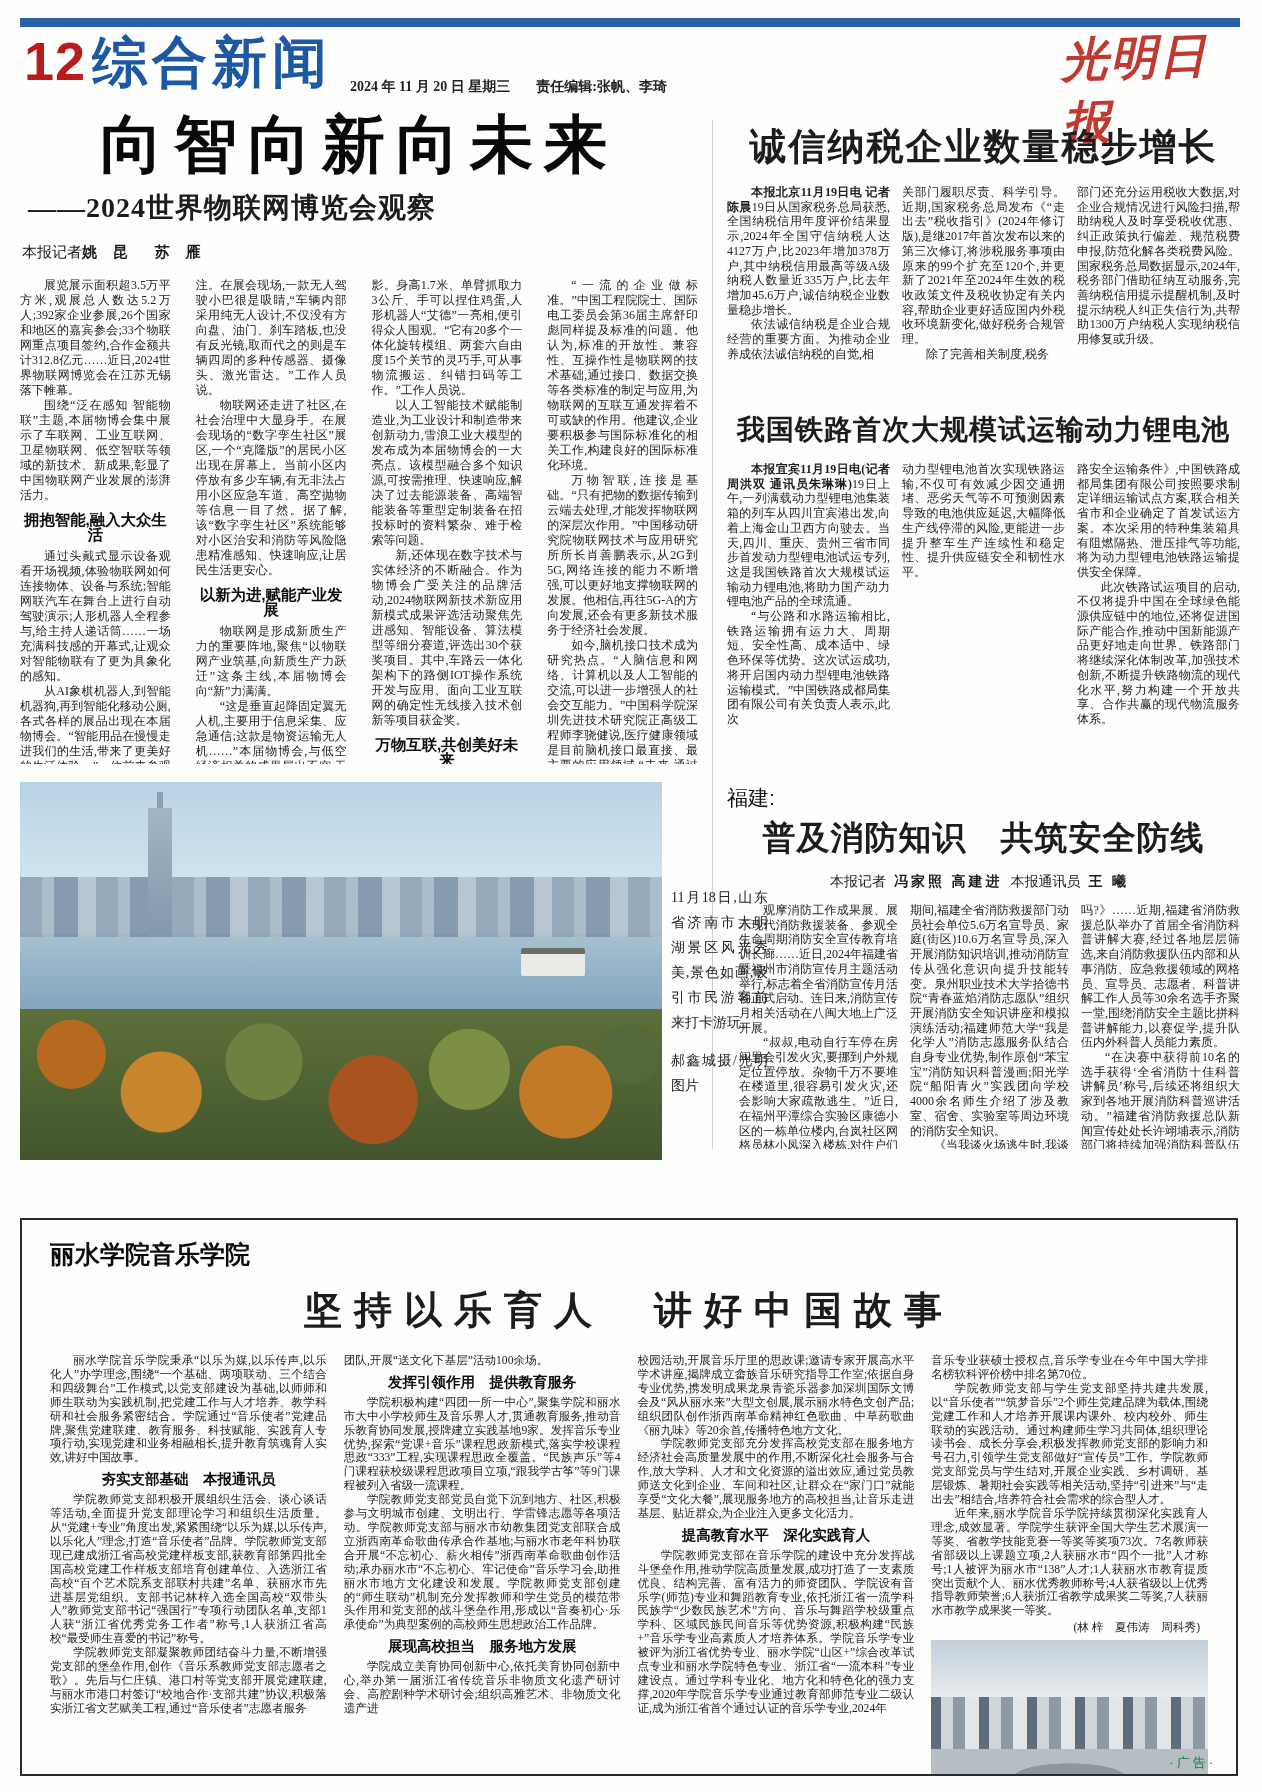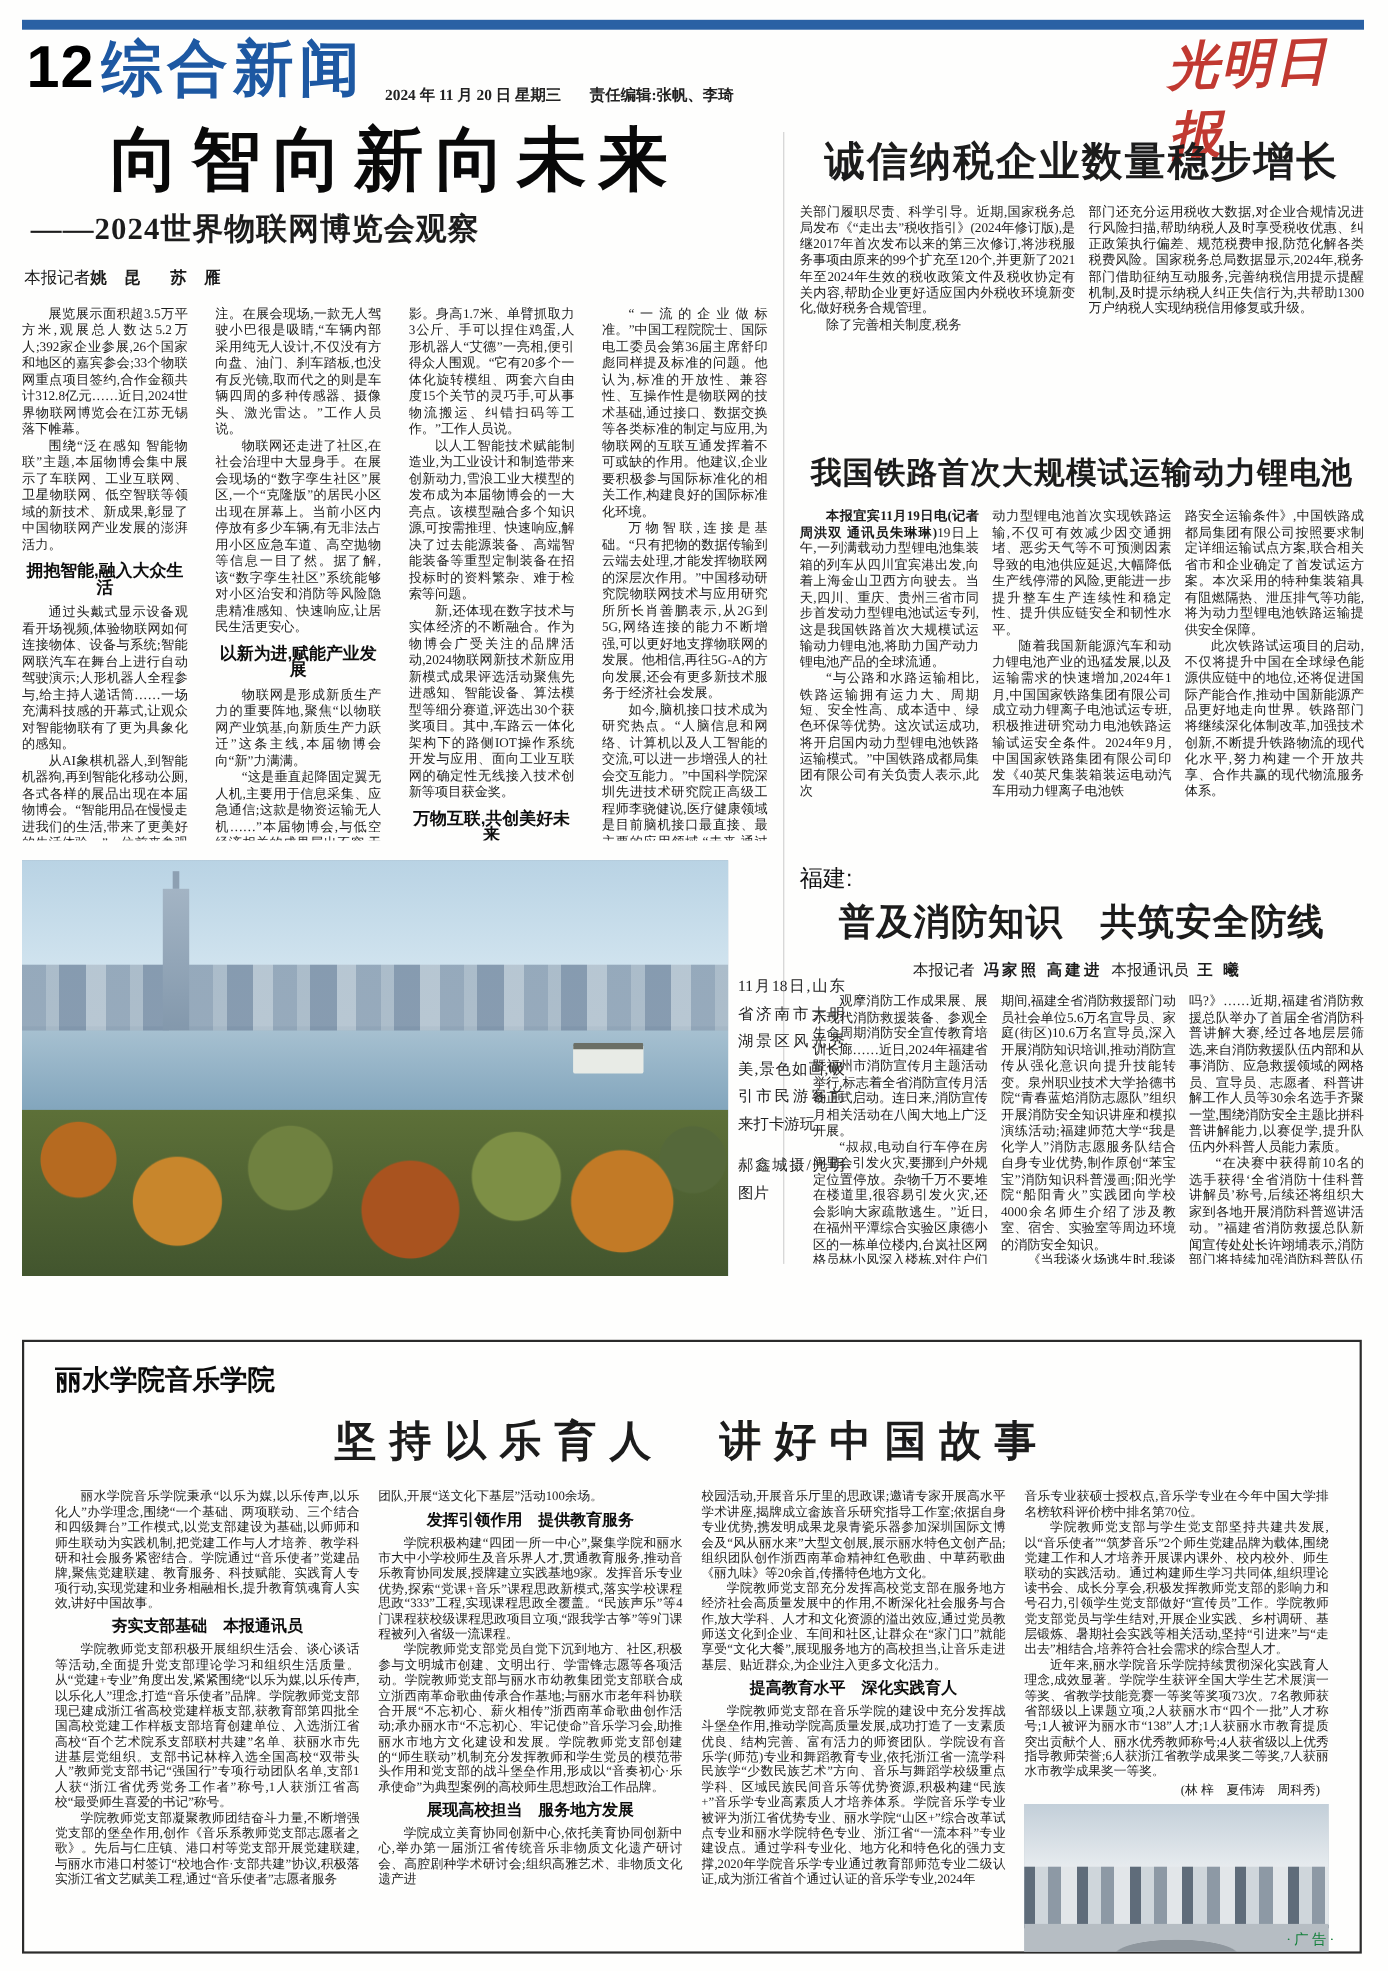--- a/index.html
+++ b/index.html
@@ -1,21 +1,21 @@
 <!DOCTYPE html>
 <html><head>
 <meta charset="utf-8">
 <style>
   html,body{margin:0;padding:0;background:#e8e8e8;}
   .page{position:relative;width:1262px;height:1792px;margin:0 auto;background:#fefefd;overflow:hidden;
         font-family:"Liberation Serif",serif;color:#1c1c1c;}
   
   .topbar{position:absolute;left:20px;top:18px;width:1220px;height:9px;background:#2a61a4;}
   .pagenum{position:absolute;left:24px;top:30px;font-family:"Liberation Sans",sans-serif;
-           font-size:54px;font-weight:bold;color:#000000;letter-spacing:1px;}
+           font-size:54px;font-weight:bold;color:#b91c1c;letter-spacing:1px;}
   .sectitle{position:absolute;left:92px;top:26px;font-family:"Liberation Sans",sans-serif;
             font-size:55px;font-weight:900;color:#1d58a2;letter-spacing:5px;}
   .dateline{position:absolute;left:350px;top:78px;font-size:14px;font-weight:600;color:#222;}
   .dateline span{margin-right:26px;}
   .masthead{position:absolute;left:1062px;top:26px;width:190px;font-size:47px;font-weight:bold;
             font-style:italic;color:#c13931;transform:rotate(-2deg);letter-spacing:2px;
             font-family:"Liberation Serif",serif;}
   
   .bpara{margin:0;text-indent:2em;text-align:justify;}
   .bpara.ni{text-indent:0;}
@@ -129,38 +129,41 @@
           <p class="bpara">如今,脑机接口技术成为研究热点。“人脑信息和网络、计算机以及人工智能的交流,可以进一步增强人的社会交互能力。”中国科学院深圳先进技术研究院正高级工程师李骁健说,医疗健康领域是目前脑机接口最直接、最主要的应用领域,“未来,通过脑机接口,可以实现对人整个身体的持续监测,也许可以达到‘治未病’的目的。”</p>
         </div>
       </div>
   </div>
 
   <div class="right-zone">
     <div>
       <div class="tax-head">诚信纳税企业数量稳步增长</div>
       <div class="tax-body colflex">
           <div class="ncol">
+            <p class="bpara"><strong>本报北京11月19日电 记者陈晨</strong>19日从国家税务总局获悉,全国纳税信用年度评价结果显示,2024年全国守信纳税人达4127万户,比2023年增加378万户,其中纳税信用最高等级A级纳税人数量近335万户,比去年增加45.6万户,诚信纳税企业数量稳步增长。</p>
+            <p class="bpara">依法诚信纳税是企业合规经营的重要方面。为推动企业养成依法诚信纳税的自觉,相</p>
+          </div>
+          <div class="ncol">
             <p class="bpara ni">关部门履职尽责、科学引导。近期,国家税务总局发布《“走出去”税收指引》(2024年修订版),是继2017年首次发布以来的第三次修订,将涉税服务事项由原来的99个扩充至120个,并更新了2021年至2024年生效的税收政策文件及税收协定有关内容,帮助企业更好适应国内外税收环境新变化,做好税务合规管理。</p>
             <p class="bpara">除了完善相关制度,税务</p>
           </div>
           <div class="ncol">
             <p class="bpara ni">部门还充分运用税收大数据,对企业合规情况进行风险扫描,帮助纳税人及时享受税收优惠、纠正政策执行偏差、规范税费申报,防范化解各类税费风险。国家税务总局数据显示,2024年,税务部门借助征纳互动服务,完善纳税信用提示提醒机制,及时提示纳税人纠正失信行为,共帮助1300万户纳税人实现纳税信用修复或升级。</p>
           </div>
         </div>
     </div>
     <div>
       <div class="rail-head">我国铁路首次大规模试运输动力锂电池</div>
       <div class="rail-body colflex">
           <div class="ncol">
             <p class="bpara"><strong>本报宜宾11月19日电(记者周洪双 通讯员朱琳琳)</strong>19日上午,一列满载动力型锂电池集装箱的列车从四川宜宾港出发,向着上海金山卫西方向驶去。当天,四川、重庆、贵州三省市同步首发动力型锂电池试运专列,这是我国铁路首次大规模试运输动力锂电池,将助力国产动力锂电池产品的全球流通。</p>
             <p class="bpara">“与公路和水路运输相比,铁路运输拥有运力大、周期短、安全性高、成本适中、绿色环保等优势。这次试运成功,将开启国内动力型锂电池铁路运输模式。”中国铁路成都局集团有限公司有关负责人表示,此次</p>
           </div>
           <div class="ncol">
             <p class="bpara ni">动力型锂电池首次实现铁路运输,不仅可有效减少因交通拥堵、恶劣天气等不可预测因素导致的电池供应延迟,大幅降低生产线停滞的风险,更能进一步提升整车生产连续性和稳定性、提升供应链安全和韧性水平。</p>
-            <p class="bpara">随着我国新能源汽车和动力锂电池产业的迅猛发展,以及运输需求的快速增加,2024年1月,中国国家铁路集团有限公司成立动力锂离子电池试运专班,积极推进研究动力电池铁路运输试运安全条件。2024年9月,中国国家铁路集团有限公司印发《40英尺集装箱装运电动汽车用动力锂离子电池铁</p>
           </div>
           <div class="ncol">
             <p class="bpara ni">路安全运输条件》,中国铁路成都局集团有限公司按照要求制定详细运输试点方案,联合相关省市和企业确定了首发试运方案。本次采用的特种集装箱具有阻燃隔热、泄压排气等功能,将为动力型锂电池铁路运输提供安全保障。</p>
             <p class="bpara">此次铁路试运项目的启动,不仅将提升中国在全球绿色能源供应链中的地位,还将促进国际产能合作,推动中国新能源产品更好地走向世界。铁路部门将继续深化体制改革,加强技术创新,不断提升铁路物流的现代化水平,努力构建一个开放共享、合作共赢的现代物流服务体系。</p>
           </div>
         </div>
     </div>
     <div>
       <div class="fire-kicker">福建:</div>
       <div class="fire-head">普及消防知识　共筑安全防线</div>

